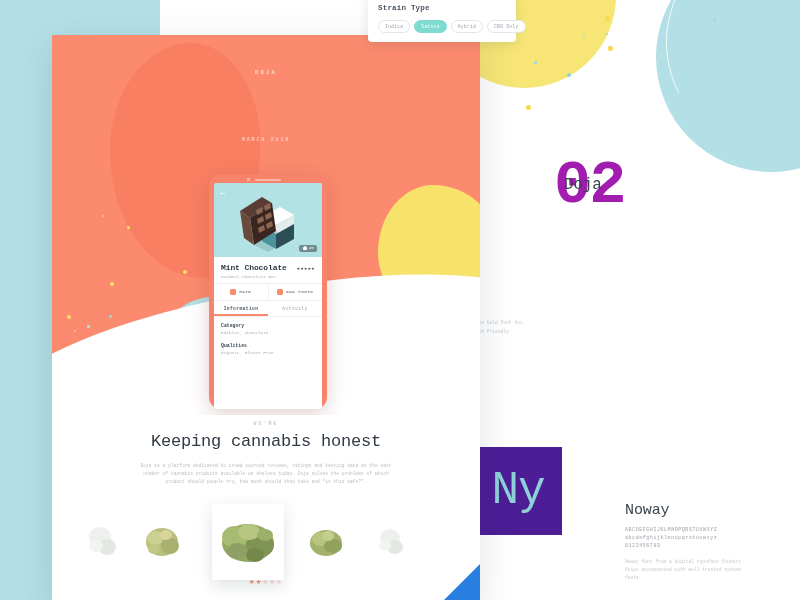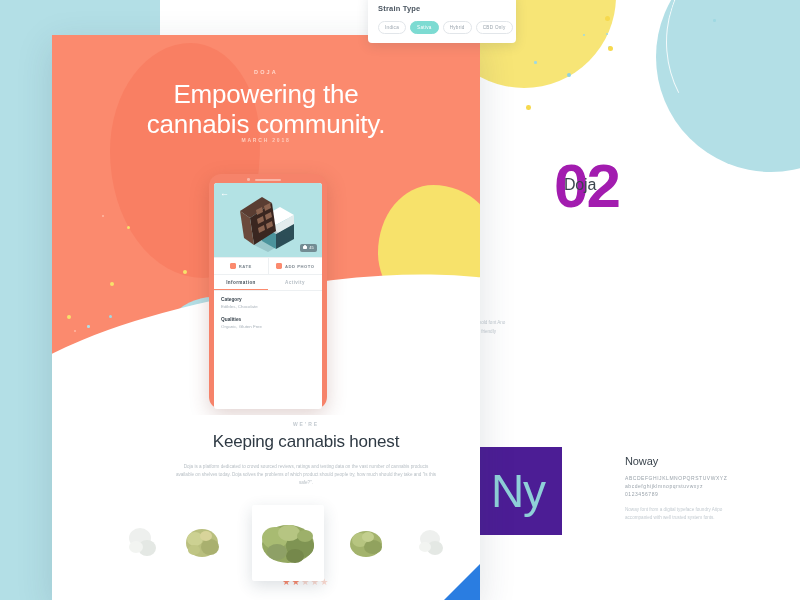--- a/index.html
+++ b/index.html
@@ -6,20 +6,21 @@
     margin: 0; padding: 0;
     width: 800px; height: 600px;
     overflow: hidden;
     font-family: "Liberation Sans", sans-serif;
   }
   #stage {
     position: relative;
     width: 800px; height: 600px;
     background: #b3dfe6;
     overflow: hidden;
+    font-family: Liberation Mono, monospace;
   }
 
   
   .bg-white-panel {
     position: absolute;
     left: 160px; top: 0; width: 640px; height: 600px;
     background: #ffffff;
   }
   .bg-circle-yellow {
     position: absolute;
@@ -228,21 +229,21 @@
   .tab-divider { border-bottom: 1px solid #edf0f2; }
 
   .info-block { padding: 6px 7px; }
   .info-label { font-size: 4.8px; font-weight: bold; color: #3c4750; }
   .info-value { font-size: 4.4px; color: #a9b2ba; margin-top: 2px; }
   .info-block + .info-block { padding-top: 2px; }
 
   
   .lower {
     position: absolute; left: 0; top: 380px; width: 428px; height: 185px;
-    background: #ffffff; z-index: 10; margin-left: 40px;
+    background: #ffffff; z-index: 10;
   }
   .lower-eyebrow {
     text-align: center; font-size: 5px; letter-spacing: 2px;
     color: #c3cad0; font-weight: bold; padding-top: 6px;
   }
   .lower-title {
     text-align: center; font-size: 17px; color: #2f3a44; margin-top: 5px; letter-spacing: -.2px;
   }
   .lower-para {
     width: 262px; margin: 11px auto 0 auto;
@@ -317,21 +318,21 @@
 
   .ny-block {
     position: absolute; left: 474px; top: 447px;
     width: 88px; height: 88px;
     background: #4c1d95;
     display: flex; align-items: center; justify-content: center;
   }
   .ny-text { font-size: 46px; color: #8fd0d8; line-height: 1; letter-spacing: -1px; }
 
   .type-spec { position: absolute; left: 625px; top: 455px; width: 150px; }
-  .type-name { font-size: 11px; color: #3b454e; letter-spacing: -.1px; }
+  .type-name { font-size: 15px; color: #3b454e; letter-spacing: -.1px; margin-top: 47px; }
   .type-glyphs { margin-top: 7px; font-size: 5px; line-height: 8px; color: #9aa3ab; letter-spacing: .55px; }
   .type-desc { margin-top: 8px; font-size: 4.6px; line-height: 8px; color: #c3cbd1; width: 118px; }
 </style>
 </head>
 <body>
 
 <div id="stage">
 
   <div class="bg-white-panel"></div>
   <div class="bg-circle-yellow"></div>
@@ -407,24 +408,20 @@
       <div class="hero-dot" style="left:75px;top:191px;width:3px;height:3px;background:#f7e26b;"></div>
       <div class="hero-dot" style="left:50px;top:180px;width:2.4px;height:2.4px;background:#ffb9a4;"></div>
       <div class="hero-dot" style="left:15px;top:280px;width:4px;height:4px;background:#f7e26b;"></div>
       <div class="hero-dot" style="left:35px;top:290px;width:2.6px;height:2.6px;background:#b3dfe6;"></div>
       <div class="hero-dot" style="left:57px;top:280px;width:3.4px;height:3.4px;background:#9fd9e2;"></div>
       <div class="hero-dot" style="left:22px;top:295px;width:2px;height:2px;background:#ffb9a4;"></div>
       <div class="hero-dot" style="left:58px;top:247px;width:4px;height:4px;background:#f7e26b;"></div>
       <div class="hero-dot" style="left:95px;top:322px;width:3px;height:3px;background:#f7e26b;"></div>
 
       <div class="hero-eyebrow">DOJA</div>
-      <div class="hero-title">
-        <div>Empowering the</div>
-        <div>cannabis community.</div>
-      </div>
       <div class="hero-date">MARCH 2018</div>
     </div>
 
     <div class="swoosh"></div>
 
     <div class="phone">
       <div class="phone-notch"></div>
       <div class="phone-dot"></div>
       <div class="screen">
 
@@ -449,20 +446,27 @@
               <polygon points="34,33 40,30 41,35 35,38"></polygon>
             </g>
             <polygon points="22,54 44,40 58,48 36,61" fill="#2c4e57" opacity=".18"></polygon>
           </svg>
           <div class="photo-count">
             <span class="cam-glyph"></span>
             <span>45</span>
           </div>
         </div>
 
+        <div class="screen-head">
+          <div class="prod-row">
+            <div class="prod-name">Mint Chocolate</div>
+            <div class="prod-stars">★★★★★</div>
+          </div>
+          <div class="prod-sub">Oatmeal Chocolate Bar</div>
+        </div>
 
         <div class="action-row">
           <div class="action">
             <span class="act-ico"></span>
             <span>RATE</span>
           </div>
           <div class="action">
             <span class="act-ico"></span>
             <span>ADD PHOTO</span>
           </div>

